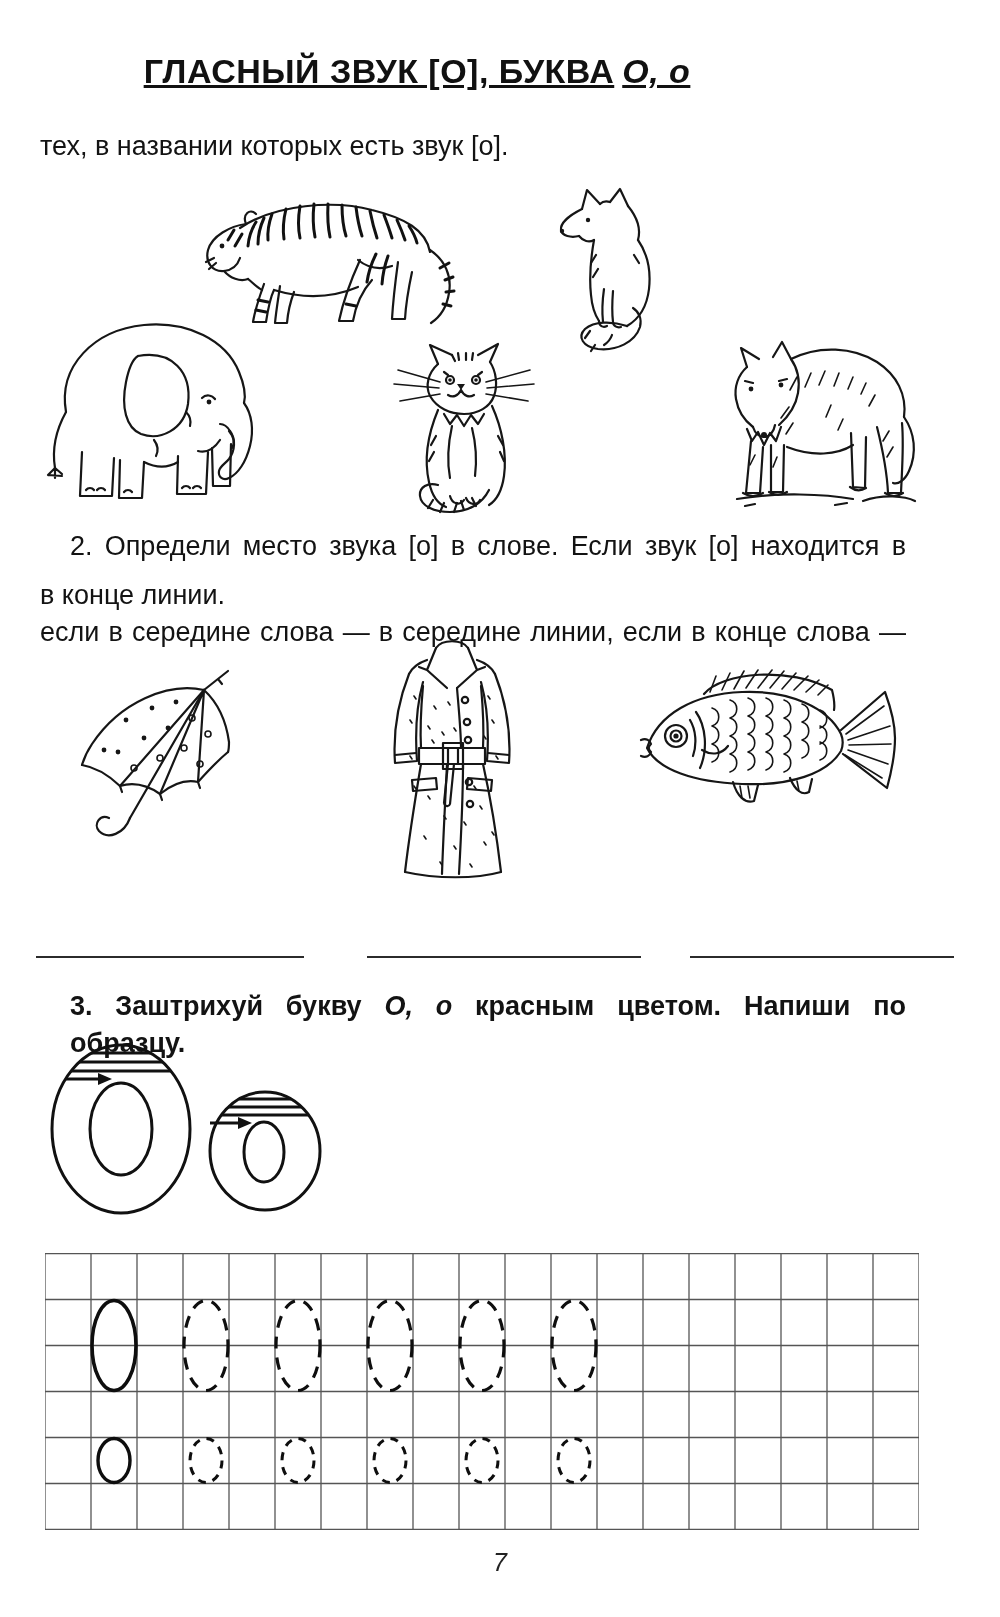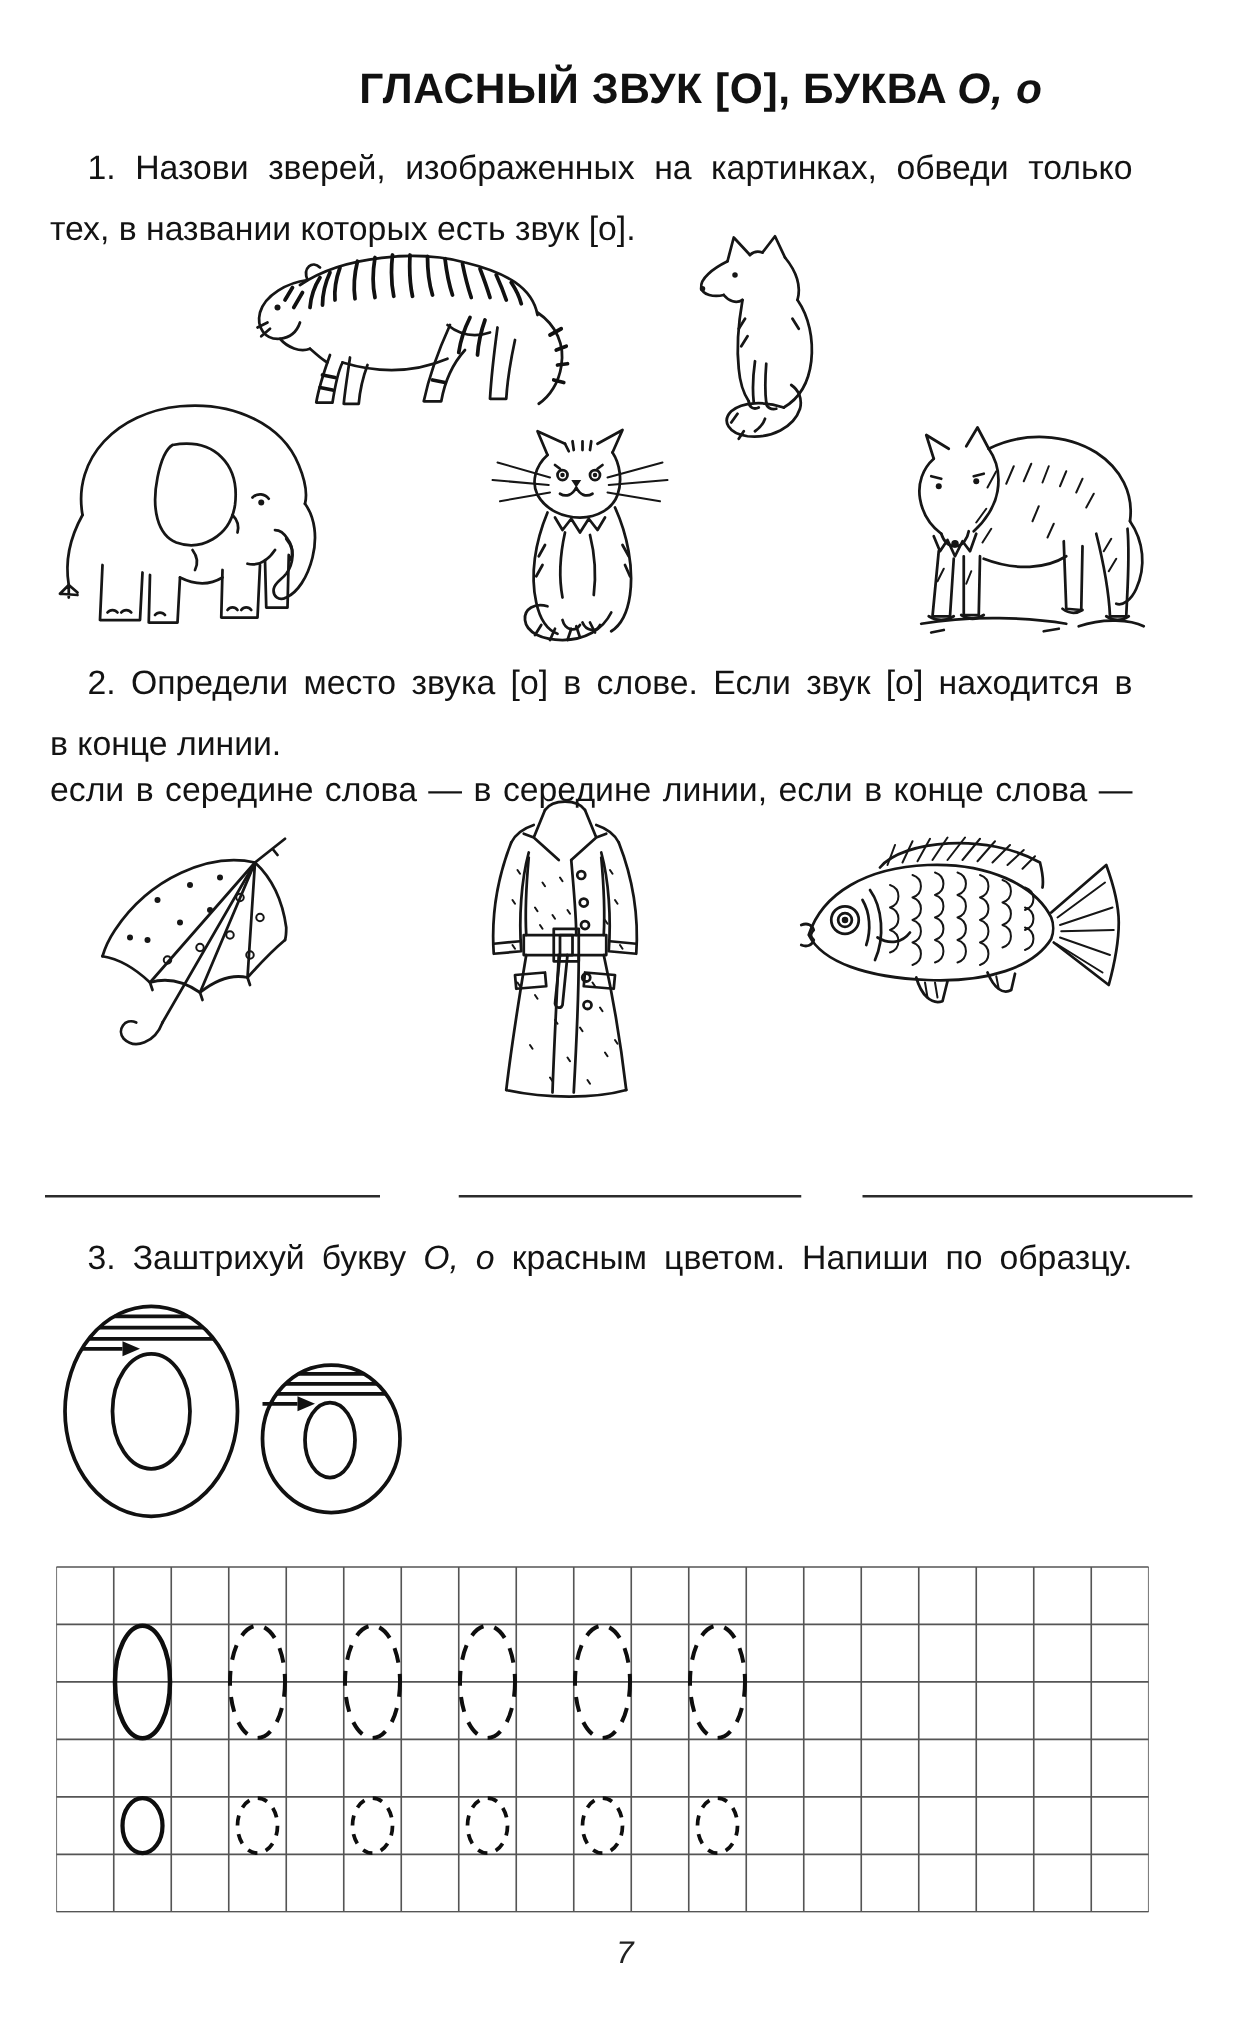--- a/index.html
+++ b/index.html
@@ -3,22 +3,22 @@
 <meta charset="utf-8">
 <style>
   html,body{margin:0;padding:0;background:#e8e8e8;}
   .page{
     position:relative;width:1000px;height:1617px;background:#ffffff;
     margin:0 auto;overflow:hidden;
     font-family:"Liberation Sans", sans-serif;color:#161616;
   }
   .abs{position:absolute;}
   .title{
-    left:0;top:52px;width:834px;text-align:right;
-    font-size:34px;font-weight:bold;letter-spacing:.5px;color:#111;
+    left:0;top:52px;width:834px;text-align:center;
+    font-size:34px;font-weight:bold;letter-spacing:.5px;color:#111;text-decoration:underline;
   }
   .title .it{font-style:italic;margin-left:8px;}
   .para{left:40px;width:866px;font-size:27px;line-height:37px;color:#131313;}
   .pline{text-align:justify;text-align-last:justify;white-space:normal;}
   .pline.last{text-align:left;text-align-last:left;margin-top:12px;}
   .pline.indent{padding-left:30px;}
   .it{font-style:italic;}
   .answer-line{border-top:2px solid #2b2b2b;height:0;}
   .pagenum{left:0;top:1548px;width:1000px;text-align:center;font-size:25px;font-style:italic;color:#222;}
   svg{display:block;}
@@ -34,21 +34,20 @@
   .oval-dash-small{fill:none;stroke:#0e0e0e;stroke-width:3;stroke-dasharray:8 7;}
 </style>
 </head>
 <body>
 
 <div class="page">
 
   <div class="abs title"><span>ГЛАСНЫЙ ЗВУК [О], БУКВА</span><span class="it">О, о</span></div>
 
   <div class="abs para" style="top:116px;">
-    <div class="pline indent">1. Назови зверей, изображенных на картинках, обведи только</div>
     <div class="pline last">тех, в названии которых есть звук [о].</div>
   </div>
 
   <div class="abs" style="left:200px;top:192px;width:262px;height:142px;">
   <svg width="262" height="142" viewBox="0 0 262 142">
     <g class="ink">
       <path d="M40,36 C75,12 135,8 172,18 C205,26 226,38 230,60"></path>
       <path d="M46,32 C42,22 50,16 56,22"></path>
       <path d="M46,32 C30,34 12,44 8,58 C5,70 12,80 24,79 C33,78 38,72 40,66"></path>
       <path d="M24,79 C30,86 40,90 48,87"></path>
@@ -280,21 +279,21 @@
                M182,46 c9,3 9,15 0,18 M182,62 c9,3 9,15 0,18 M182,78 c9,3 9,15 0,18"></path>
     </g>
     <circle class="ink-fill" cx="38" cy="72" r="2.6"></circle>
   </svg>
   </div>
 
   <div class="abs answer-line" style="left:36px;top:956px;width:268px;"></div>
   <div class="abs answer-line" style="left:367px;top:956px;width:274px;"></div>
   <div class="abs answer-line" style="left:690px;top:956px;width:264px;"></div>
 
-  <div class="abs para" style="top:976px;">
+  <div class="abs para" style="top:976px;font-weight:bold;">
     <div class="pline last" style="padding-left:30px;text-align:justify;text-align-last:justify;">
       <span>3. Заштрихуй букву</span>
       <span class="it">О, о</span>
       <span>красным цветом. Напиши по образцу.</span>
     </div>
   </div>
 
   <div class="abs" style="left:40px;top:1035px;width:300px;height:190px;">
   <svg width="300" height="190" viewBox="0 0 300 190">
     <g class="letterline">

